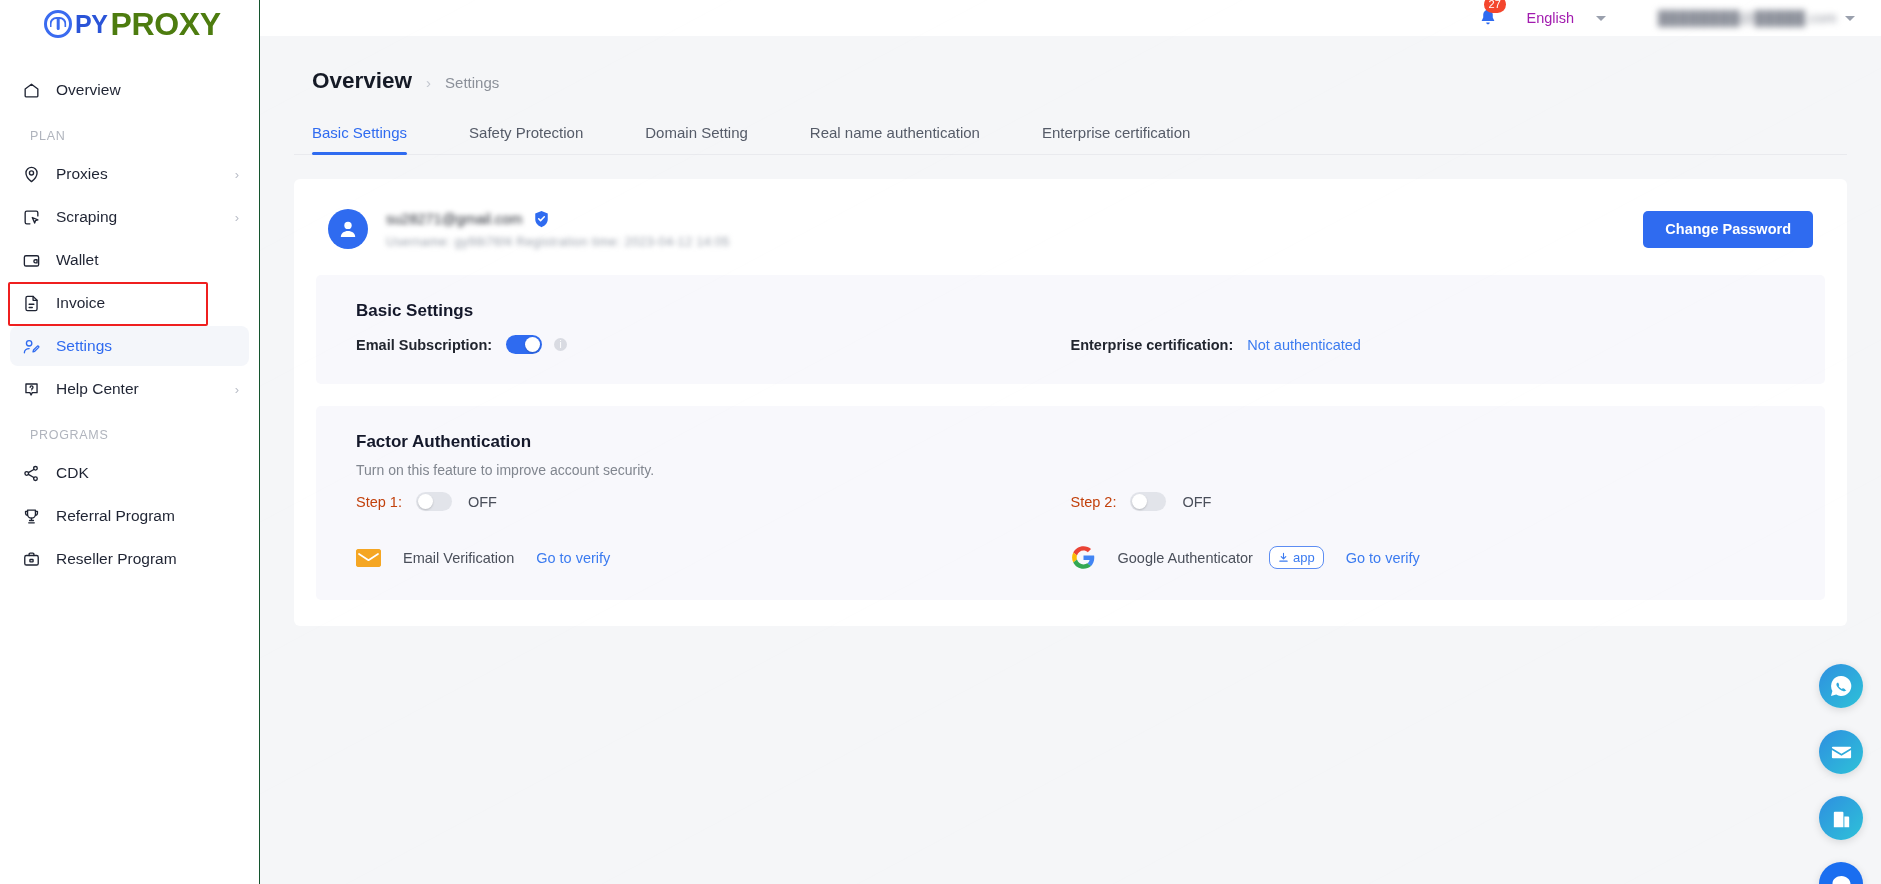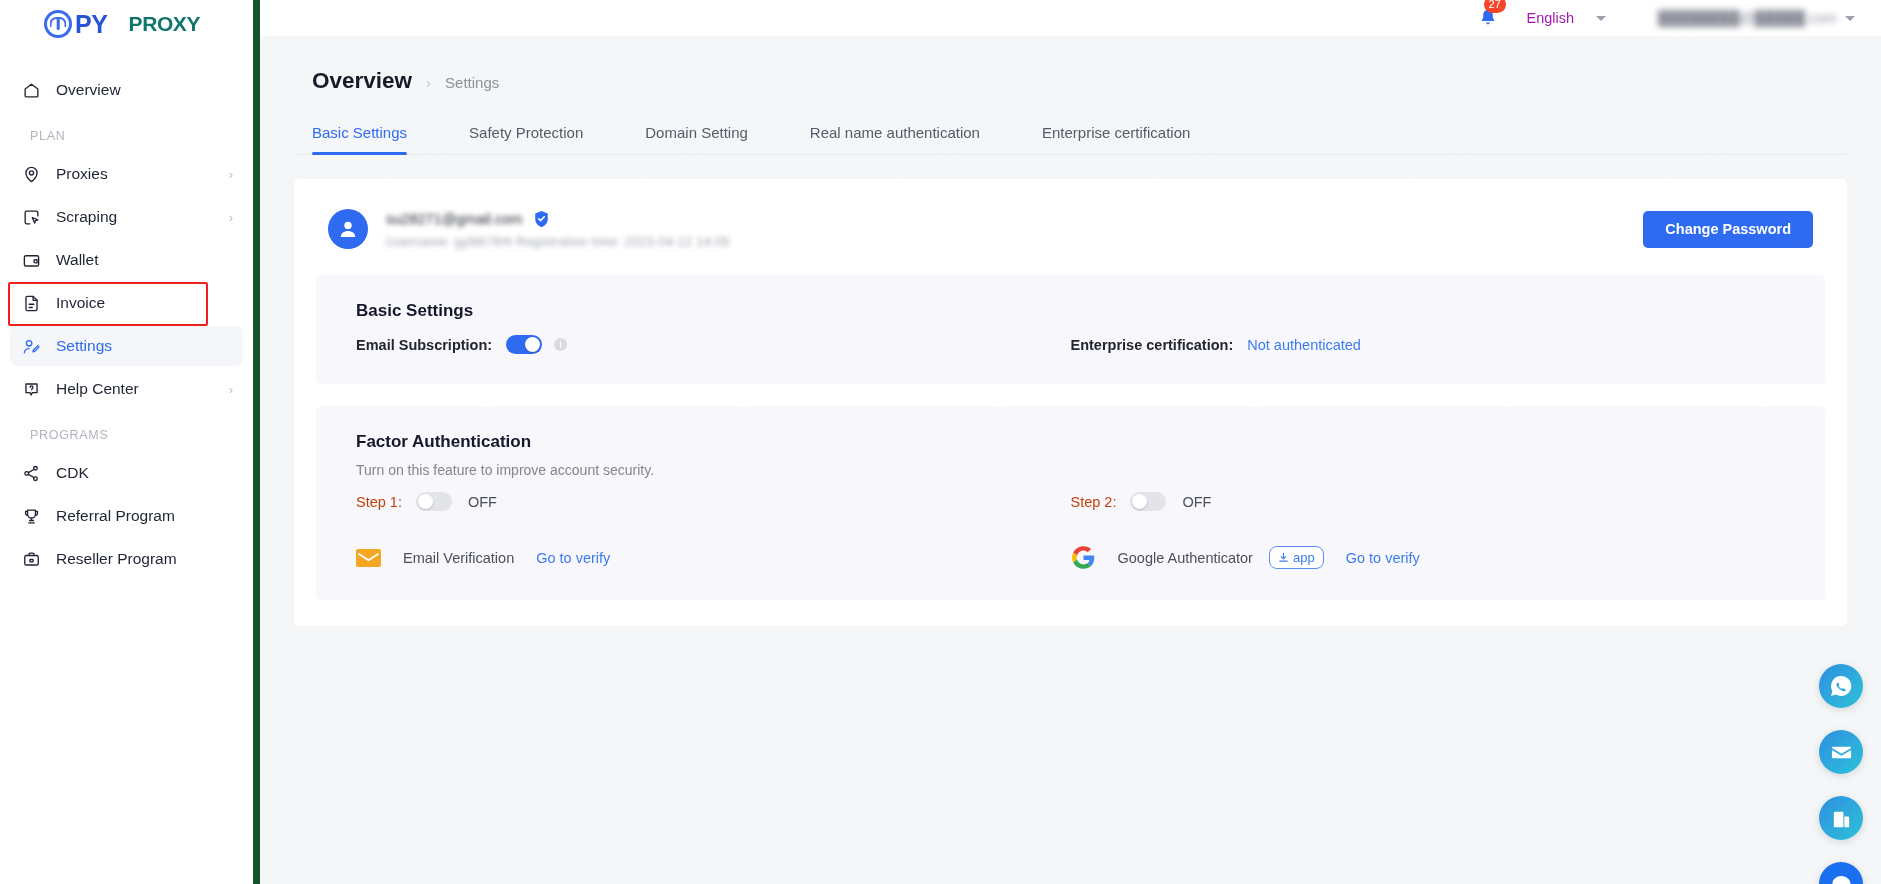--- a/index.html
+++ b/index.html
@@ -8,39 +8,39 @@
     font-family: "Liberation Sans", sans-serif;
     background: #f5f6f8;
     overflow: hidden;
   }
   .app { position: relative; width: 1881px; height: 884px; display: flex; }
 
   
   .sidebar {
     width: 260px; height: 884px; background: #ffffff;
     flex: 0 0 260px; position: relative; z-index: 5;
-    border-right: 7px solid #14532d;
+    border-right: 1px solid #14532d;
   }
   .logo-wrap { height: 48px; display: flex; align-items: center; padding-left: 44px; }
   .logo { display: flex; align-items: center; gap: 3px; }
   .logo-mark {
     width: 28px; height: 28px; border-radius: 50%;
     border: 3.5px solid #3a6bf0; position: relative; flex: 0 0 28px;
   }
   .logo-mark::before {
     content: ""; position: absolute; left: 50%; top: 4px; width: 2.6px; height: 13px;
     background: #3a6bf0; transform: translateX(-50%); border-radius: 2px;
   }
   .logo-mark::after {
     content: ""; position: absolute; left: 50%; top: 4px; width: 13px; height: 8px;
     border: 2.6px solid #3a6bf0; border-bottom: none; border-radius: 7px 7px 0 0;
     transform: translateX(-50%);
   }
   .logo-py { font-size: 25px; font-weight: 700; color: #2a54d8; letter-spacing: -0.4px; }
-  .logo-proxy { font-size: 21px; font-weight: 700; color: #0f766e; letter-spacing: -0.4px; margin-left: 18px; }
+  .logo-proxy { font-size: 32px; font-weight: 700; color: #4d7c0f; letter-spacing: -0.4px; }
 
   .nav { margin-top: 22px; }
   .nav-section {
     font-size: 12.5px; color: #b0b4bd; letter-spacing: .7px;
     padding: 16px 0 8px 16px; font-weight: 400; margin-left: 14px;
   }
   .nav-item {
     display: flex; align-items: center; height: 40px;
     margin: 3px 10px; padding: 0 10px; border-radius: 8px;
     cursor: pointer; color: #1f2433; font-size: 15.5px; position: relative;

